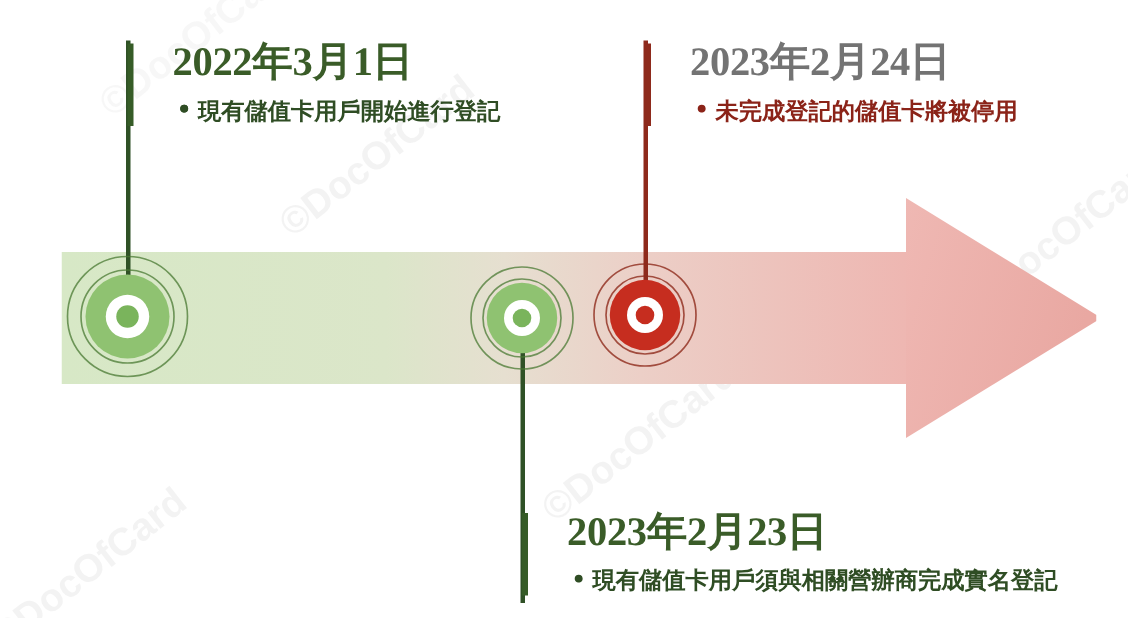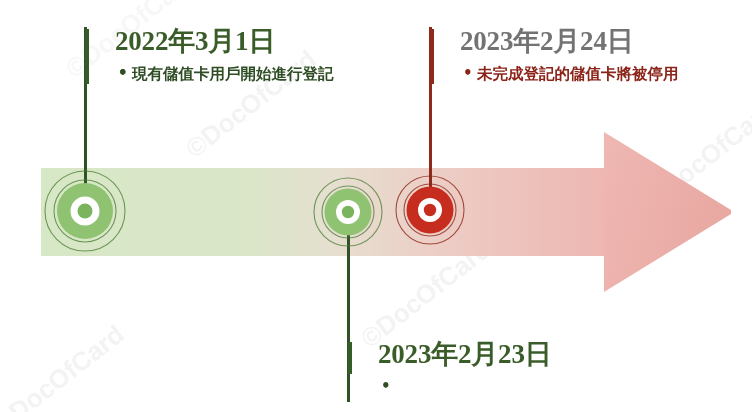--- a/index.html
+++ b/index.html
@@ -212,17 +212,18 @@
       </li>
     </ul>
   </div>
 
   <div class="callout green" id="callout-3">
     <div class="rule"></div>
     <div class="c-title">2023年2月23日</div>
     <ul class="c-list">
       <li>
         <span class="bullet">•</span>
+        <span>現有儲值卡用戶須與相關營辦商完成實名登記</span>
       </li>
     </ul>
   </div>
 
 </div>
 
 </body></html>

